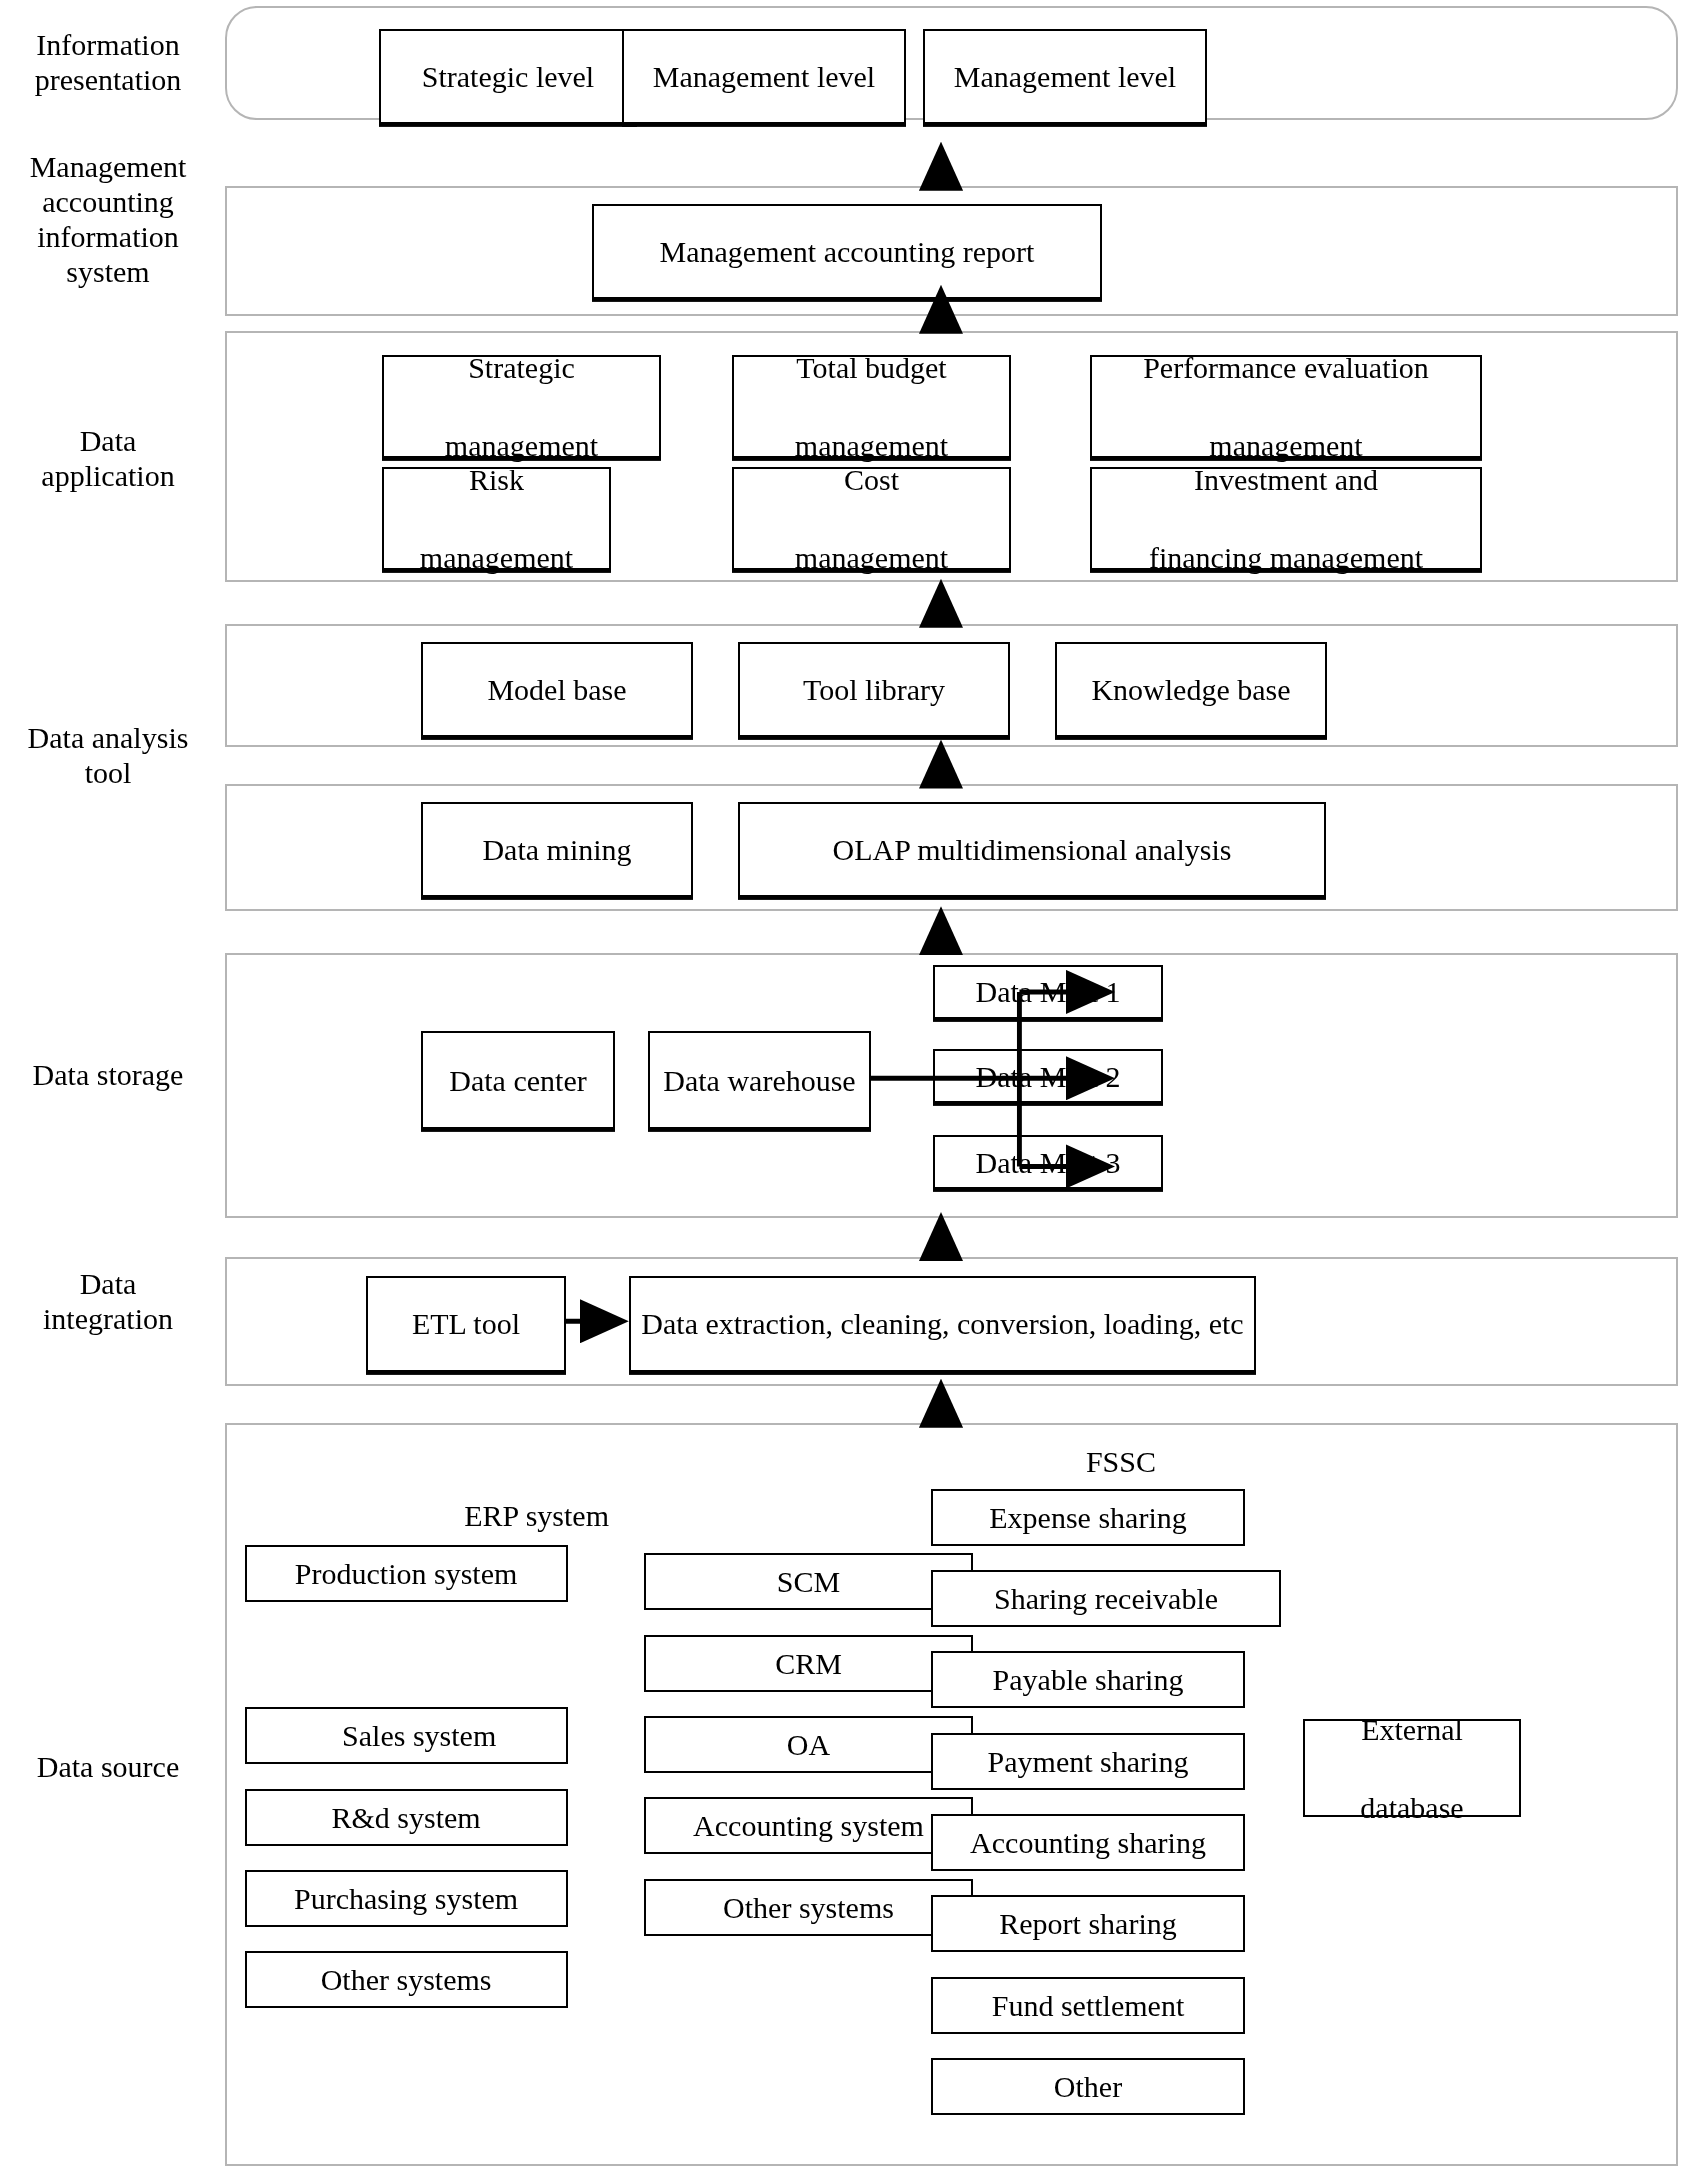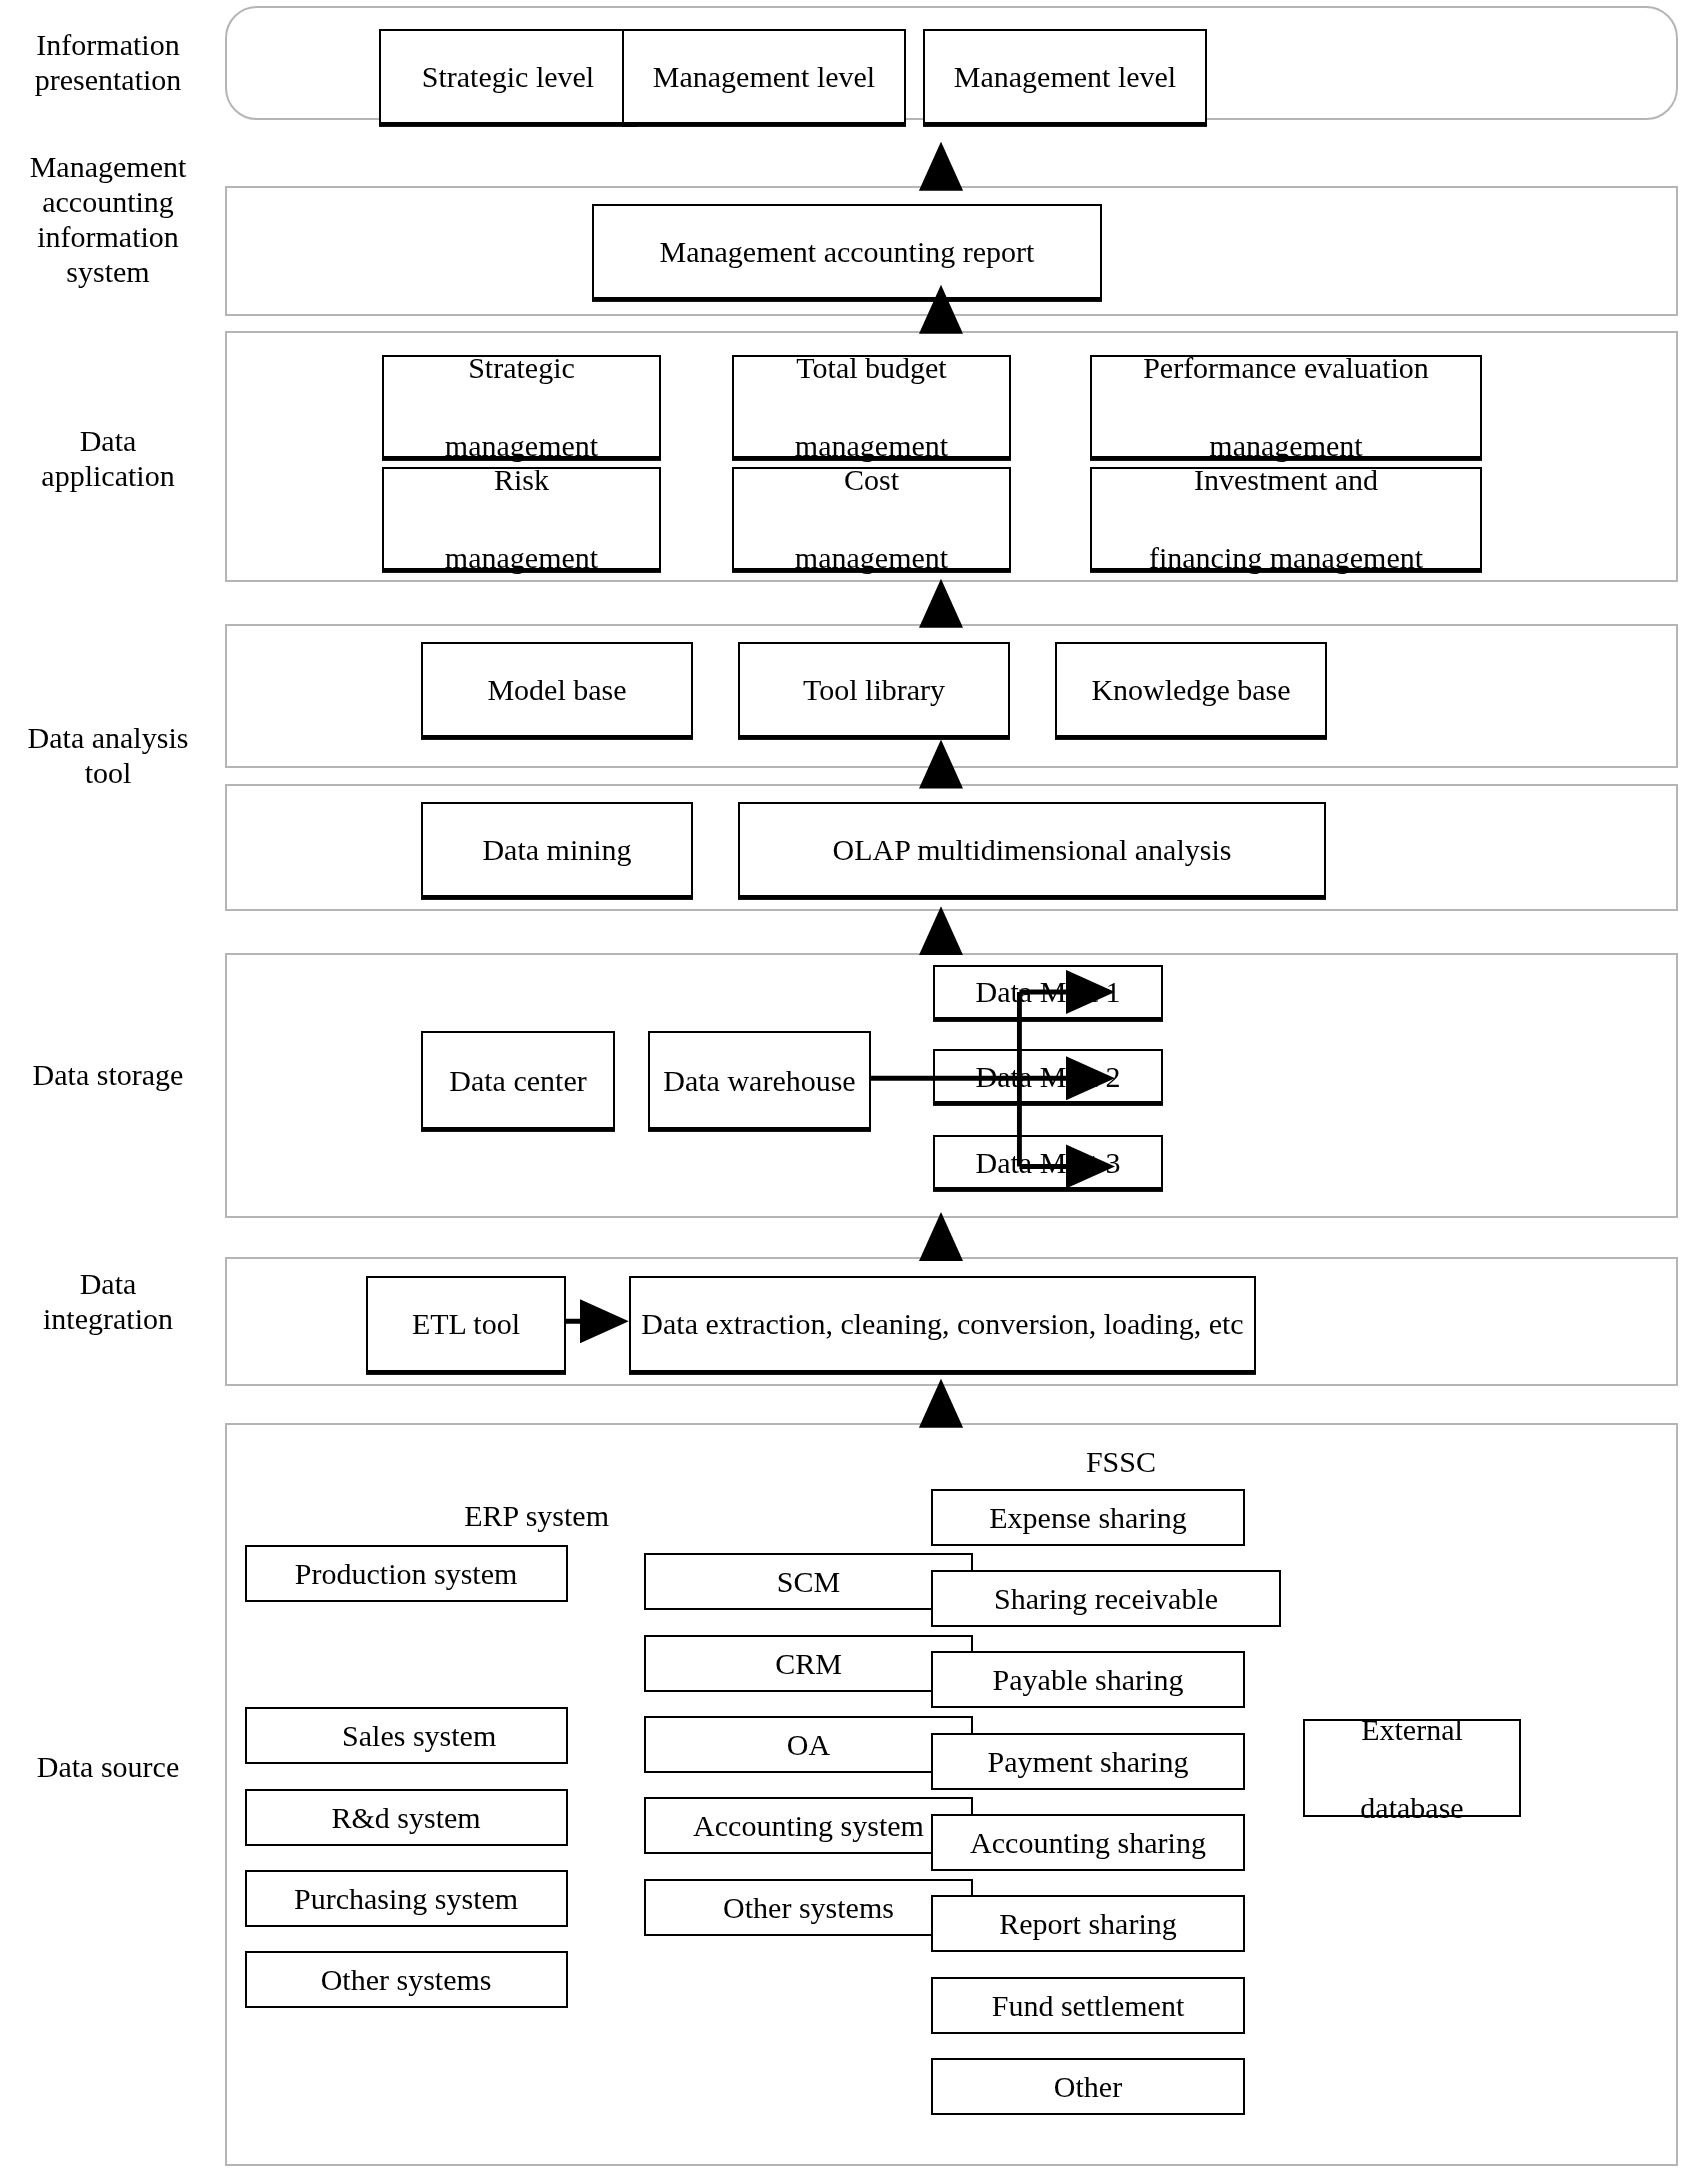--- a/index.html
+++ b/index.html
@@ -140,41 +140,41 @@
       <span>Total budget</span><br>
       <span>management</span>
     </span>
   </div>
   <div class="box" style="left:863px; top:21.6px; width:392px; height:103px;">
     <span>
       <span>Performance evaluation</span><br>
       <span>management</span>
     </span>
   </div>
-  <div class="box" style="left:155px; top:134px; width:279px; height:103px;text-align:center;">
+  <div class="box" style="left:155px; top:134px; width:229px; height:103px;text-align:center;">
     <span>
       <span>Risk</span><br>
       <span>management</span>
     </span>
   </div>
   <div class="box" style="left:505px; top:134px; width:279px; height:103px;">
     <span>
       <span>Cost</span><br>
       <span>management</span>
     </span>
   </div>
   <div class="box" style="left:863px; top:134px; width:392px; height:103px;">
     <span>
       <span>Investment and</span><br>
       <span>financing management</span>
     </span>
   </div>
 </div>
 
-<div class="layer-band" style="top:624px; height:144px;">
+<div class="layer-band" style="top:624px; height:123px;">
   <div class="box" style="left:194px; top:15.7px; width:272px; height:95px;">
     <span>Model base</span>
   </div>
   <div class="box" style="left:511px; top:15.7px; width:272px; height:95px;">
     <span>Tool library</span>
   </div>
   <div class="box" style="left:828px; top:15.7px; width:272px; height:95px;">
     <span>Knowledge base</span>
   </div>
 </div>

